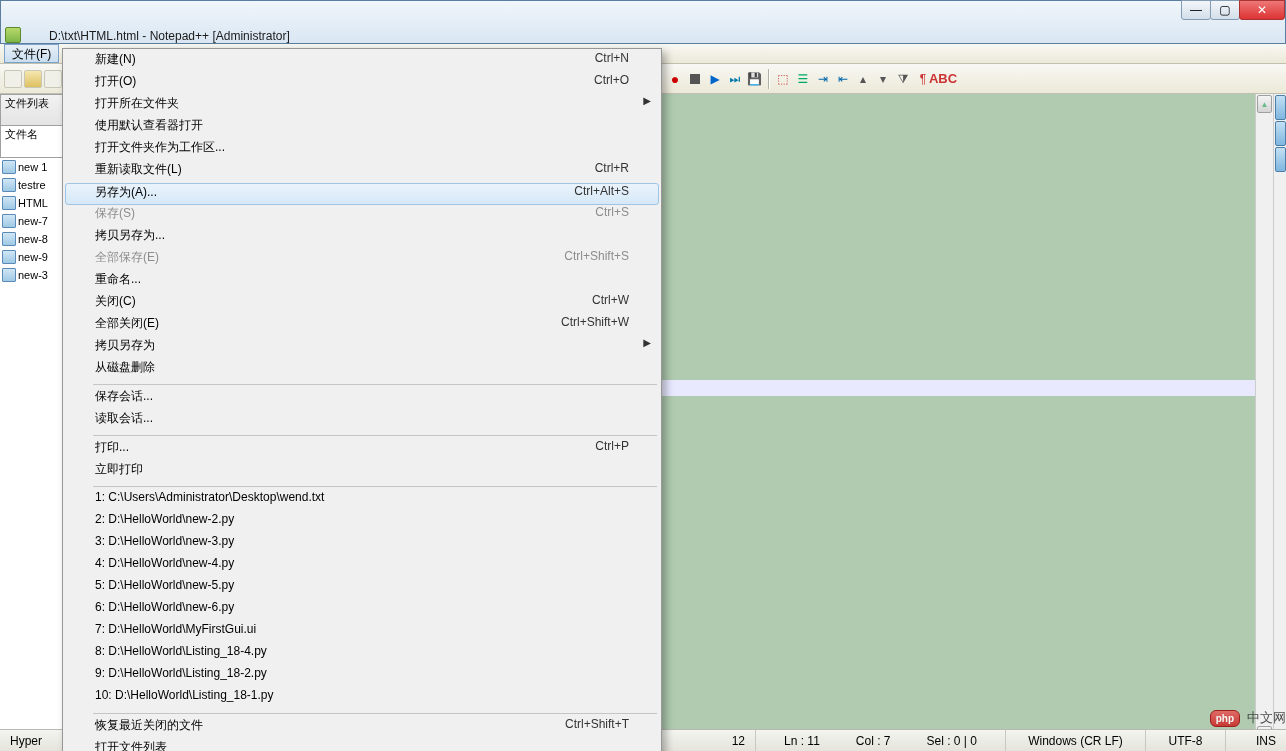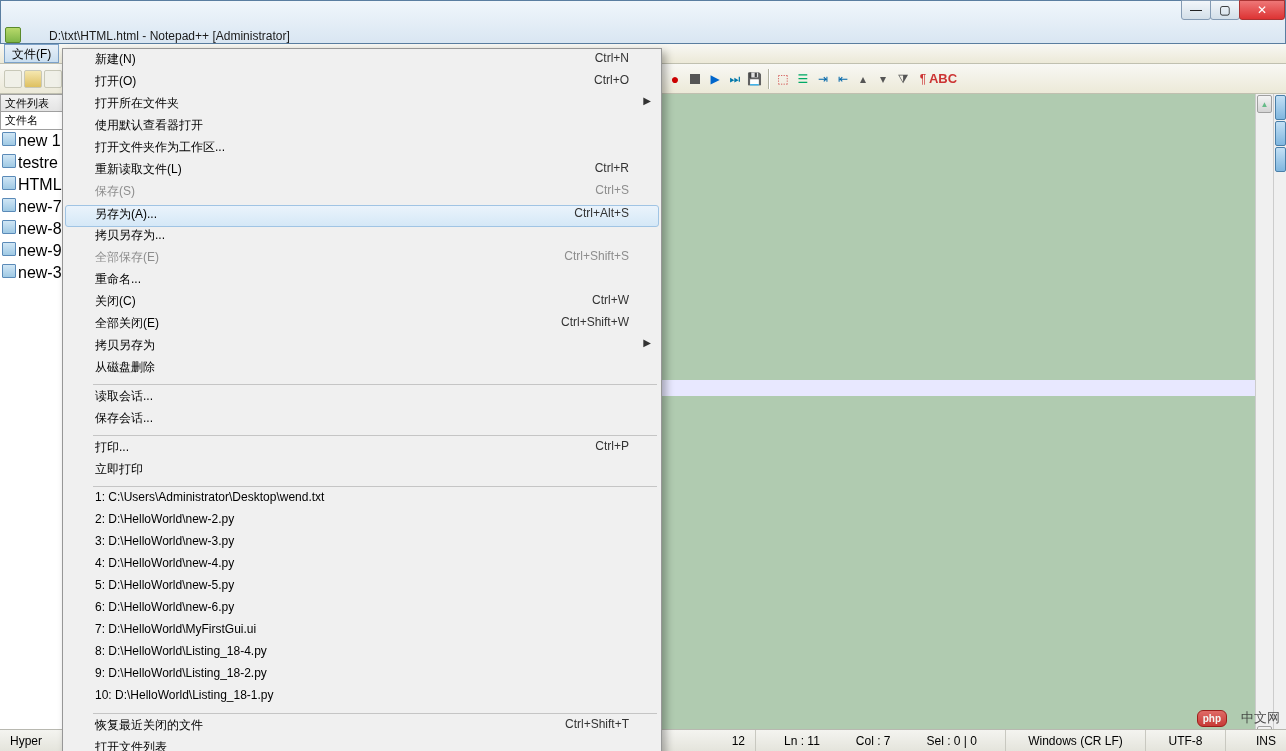--- a/index.html
+++ b/index.html
@@ -20,27 +20,27 @@
 
 .toolbar { height: 30px; background: linear-gradient(#f8f8f4, #ece9d8); border-bottom: 1px solid #c0c0b0; display: flex; align-items: center; padding: 0 4px; gap: 2px; position: relative; }
 .tb-stub { width: 18px; height: 18px; background: #f0f0e8; border: 1px solid #c8c8b8; border-radius: 2px; }
 .tb-sep { width: 2px; height: 20px; border-left: 1px solid #b0b0a0; border-right: 1px solid #fff; margin: 0 2px; }
 .tb-ico { width: 18px; height: 18px; display: flex; align-items: center; justify-content: center; border-radius: 2px; }
 .tb-ico.rec { color: #c00; font-size: 14px; }
 .tb-ico.play { color: #06c; }
 .tb-ico.play2 { color: #07a; }
 .tb-ico.save { color: #a80; }
 
-.panel-header { height: 18px; background: linear-gradient(#f2f2f2, #e4e4e4); border: 1px solid #a0a0a0; padding: 0 4px; font-size: 11px; line-height: 16px; }
+.panel-header { height: 32px; background: linear-gradient(#f2f2f2, #e4e4e4); border: 1px solid #a0a0a0; padding: 0 4px; font-size: 11px; line-height: 16px; }
 
 .body-row { display: flex; height: calc(100% - 28px - 20px - 30px - 22px); position: relative; }
 
 .sidebar { width: 64px; background: #fff; border-right: 1px solid #c8c8c0; display: flex; flex-direction: column; }
 .file-list { overflow: hidden; }
-.file-item { display: flex; padding: 2px 2px; gap: 2px; white-space: nowrap; font-size: 16px; }
+.file-item { display: flex; align-items: center; padding: 2px 2px; gap: 2px; white-space: nowrap; font-size: 11px; }
 .file-icon { width: 14px; height: 14px; background: linear-gradient(#d0e6f5, #9fc9e4); border: 1px solid #5a8ab8; border-radius: 1px; flex-shrink: 0; }
 
 .editor-area { flex: 1; display: flex; flex-direction: column; position: relative; }
 .editor-content { flex: 1; background: #b0cbb0; position: relative; }
 .caret-line { position: absolute; left: 40px; right: 0; top: 286px; height: 16px; background: #e8e8ff; }
 
 .scroll-v { width: 18px; background: #f0f0f0; border-left: 1px solid #ccc; display: flex; flex-direction: column; }
 .scroll-btn { height: 18px; background: linear-gradient(#f4f4f4, #d4d4d4); border: 1px solid #a0a0a0; border-radius: 2px; margin: 1px auto; width: 15px; display: flex; align-items: center; justify-content: center; font-size: 8px; color: #6b8; }
 .scroll-track { flex: 1; }
 
@@ -58,21 +58,21 @@
 .ddrow .sub { position: absolute; right: 8px; color: #333; font-size: 10px; }
 .ddsep { height: 1px; background: #c5c5c5; margin: 3px 2px 3px 28px; }
 
 .statusbar { height: 22px; background: linear-gradient(#f4f4f0, #e4e4dc); border-top: 1px solid #b8b8b0; display: flex; align-items: center; font-size: 12px; position: absolute; bottom: 0; left: 0; right: 0; }
 .sb-cell { padding: 0 10px; border-right: 1px solid #c8c8c0; height: 100%; line-height: 22px; }
 .sb-cell:first-child { width: 64px; overflow: hidden; }
 .sb-flex { flex: 1; }
 .sb-nums { display: flex; }
 .sb-num { padding: 0 18px; }
 
-.watermark { position: absolute; right: 6px; bottom: 24px; display: flex; align-items: center; gap: 14px; opacity: 0.85; z-index: 50; }
+.watermark { position: absolute; right: 0; bottom: 24px; display: flex; align-items: center; gap: 7px; opacity: 0.85; z-index: 50; }
 .wm-badge { background: linear-gradient(#e85a5a, #c22); color: #fff; font-size: 10px; font-weight: bold; padding: 2px 5px; border-radius: 6px; border: 1px solid #900; }
 .wm-text { font-size: 13px; color: #333; }
 </style>
 </head>
 <body>
 
 <div class="titlebar">
   <div class="npp-icon"></div>
   <span class="title-text">D:\txt\HTML.html - Notepad++ [Administrator]</span>
   <div class="winbtns">
@@ -185,28 +185,28 @@
   <div class="ddrow">
       <span class="lbl">使用默认查看器打开</span>
     </div>
   <div class="ddrow">
       <span class="lbl">打开文件夹作为工作区...</span>
     </div>
   <div class="ddrow">
       <span class="lbl">重新读取文件(L)</span>
       <span class="sc">Ctrl+R</span>
     </div>
+  <div class="ddrow hi">
+      <span class="lbl">另存为(A)...</span>
+      <span class="sc">Ctrl+Alt+S</span>
+    </div>
   <div class="ddrow disabled">
       <span class="lbl">保存(S)</span>
       <span class="sc">Ctrl+S</span>
     </div>
-  <div class="ddrow hi">
-      <span class="lbl">另存为(A)...</span>
-      <span class="sc">Ctrl+Alt+S</span>
-    </div>
   <div class="ddrow">
       <span class="lbl">拷贝另存为...</span>
     </div>
   <div class="ddrow disabled">
       <span class="lbl">全部保存(E)</span>
       <span class="sc">Ctrl+Shift+S</span>
     </div>
   <div class="ddrow">
       <span class="lbl">重命名...</span>
     </div>
@@ -220,24 +220,24 @@
     </div>
   <div class="ddrow">
       <span class="lbl">拷贝另存为</span>
       <span class="sub">▶</span>
     </div>
   <div class="ddrow">
       <span class="lbl">从磁盘删除</span>
     </div>
   <div class="ddsep"></div>
   <div class="ddrow">
+      <span class="lbl">保存会话...</span>
+    </div>
+  <div class="ddrow">
       <span class="lbl">读取会话...</span>
-    </div>
-  <div class="ddrow">
-      <span class="lbl">保存会话...</span>
     </div>
   <div class="ddsep"></div>
   <div class="ddrow">
       <span class="lbl">打印...</span>
       <span class="sc">Ctrl+P</span>
     </div>
   <div class="ddrow">
       <span class="lbl">立即打印</span>
     </div>
   <div class="ddsep"></div>

